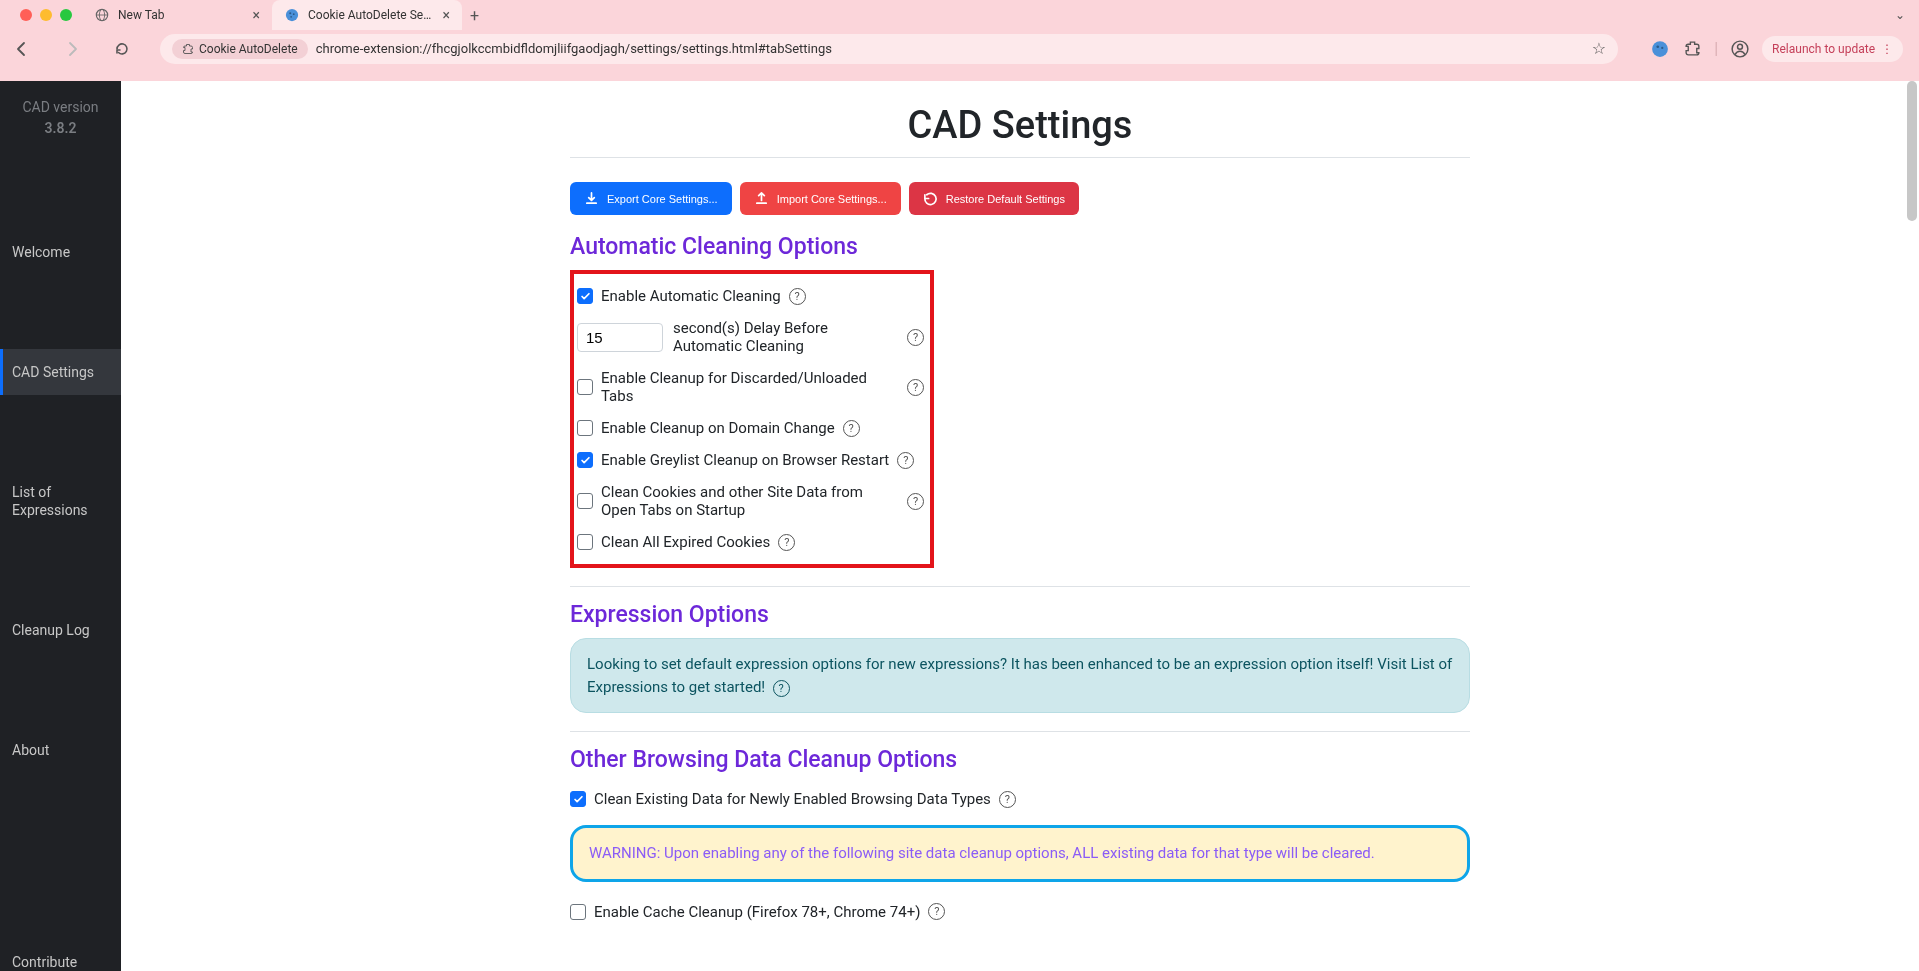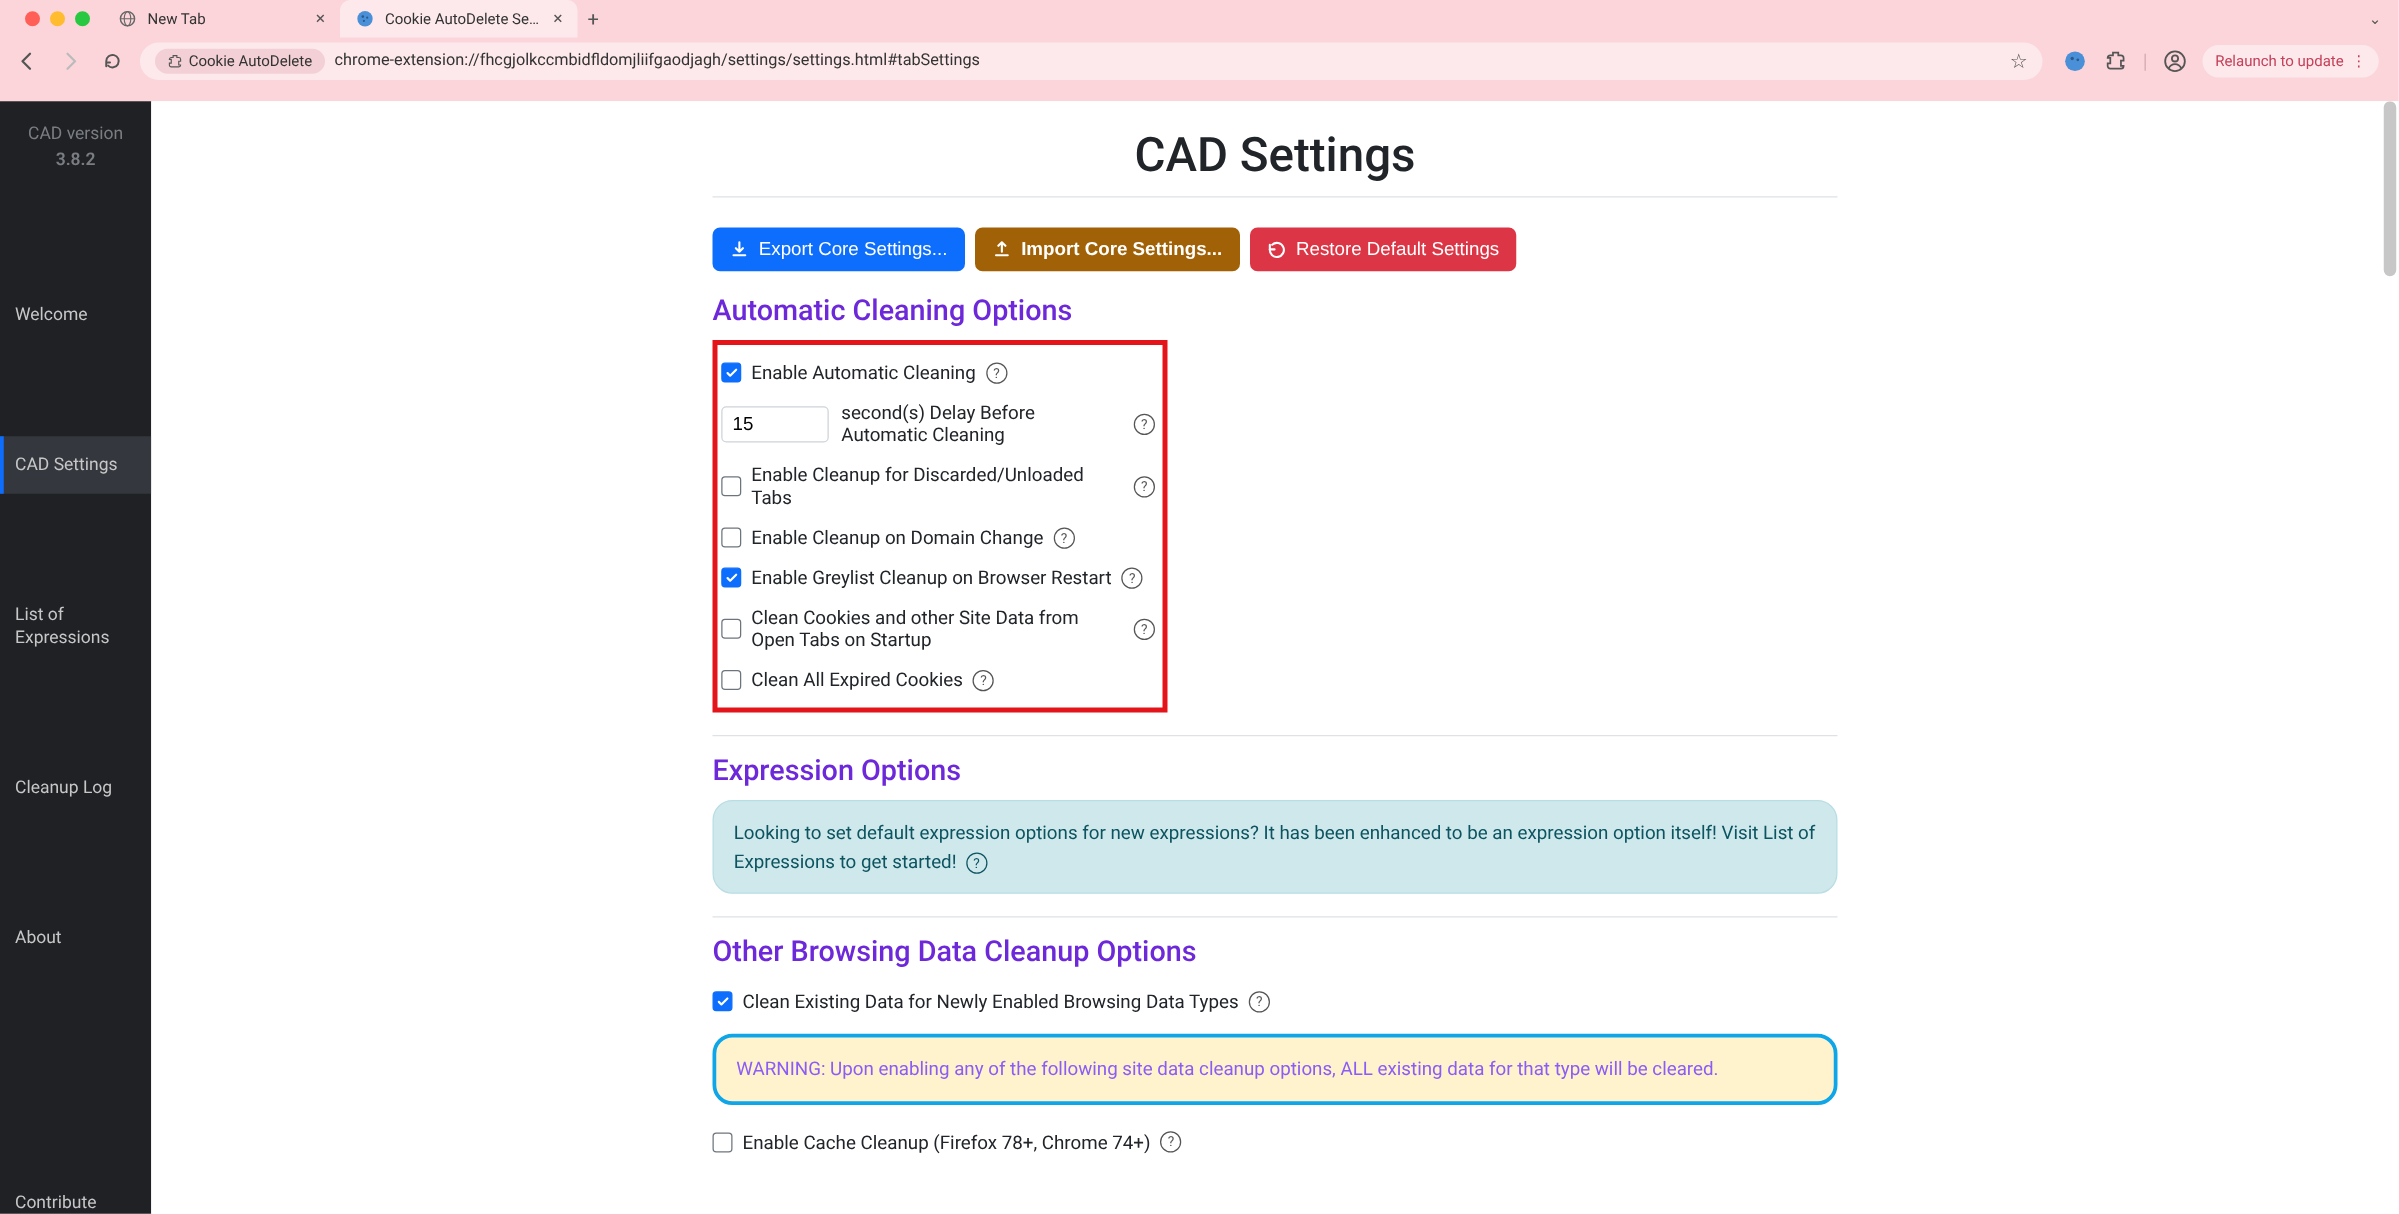--- a/index.html
+++ b/index.html
@@ -32,21 +32,21 @@
   cursor: pointer;
 }
 .tab.active { background: #fde9eb; }
 .tab-favicon { width: 16px; height: 16px; display:flex; align-items:center; justify-content:center; }
 .tab-title { flex: 1; white-space: nowrap; overflow: hidden; text-overflow: ellipsis; }
 .tab-close { color: #555; font-size: 14px; }
 .new-tab-btn { padding: 4px 8px; font-size: 16px; color: #555; cursor:pointer;}
 .tab-strip-spacer { flex: 1; }
 .dropdown-caret { padding: 0 14px; color: #555; font-size: 12px; }
 .toolbar {
-  display: flex; align-items: center; gap: 10px;
+  display: flex; align-items: center; gap: 26px;
   padding: 4px 10px; height: 37px;
 }
 .nav-btn { width:24px;height:24px; display:flex;align-items:center;justify-content:center; color:#555; cursor:pointer;}
 .nav-btn.disabled { color: #bbb; }
 .addr-bar {
   flex: 1; display: flex; align-items: center;
   background: #fde9eb; border-radius: 18px; height: 30px;
   padding: 0 12px; gap: 8px;
 }
 .addr-chip {
@@ -82,24 +82,24 @@
 }
 .page-title {
   font-size: 38px; font-weight: 500; text-align: center;
   color: #212529; padding: 12px 0 10px;
   border-bottom: 1px solid #dee2e6;
 }
 .btn-row { display:flex; gap:8px; margin: 24px 0 18px; }
 .btn {
   display:inline-flex; align-items:center; gap:8px;
   padding: 9px 14px; border-radius: 6px; color:#fff;
-  font-size: 15px; cursor:pointer; border:none;
+  font-size: 11px; cursor:pointer; border:none;
 }
 .btn-primary { background:#0d6efd; }
-.btn-info { background:#a16207;font-weight:bold; }
+.btn-info { background:#ef4444; }
 .btn-danger { background:#dc3545; }
 .section-h {
   font-size: 23px; font-weight:500; color:#6d28d9;
   margin: 14px 0 10px;
 }
 .highlight-box {
   border: 4px solid #e3141a; padding: 6px 6px 6px 3px; margin-bottom: 10px;
   width: 364px;
 }
 .opt-row {

